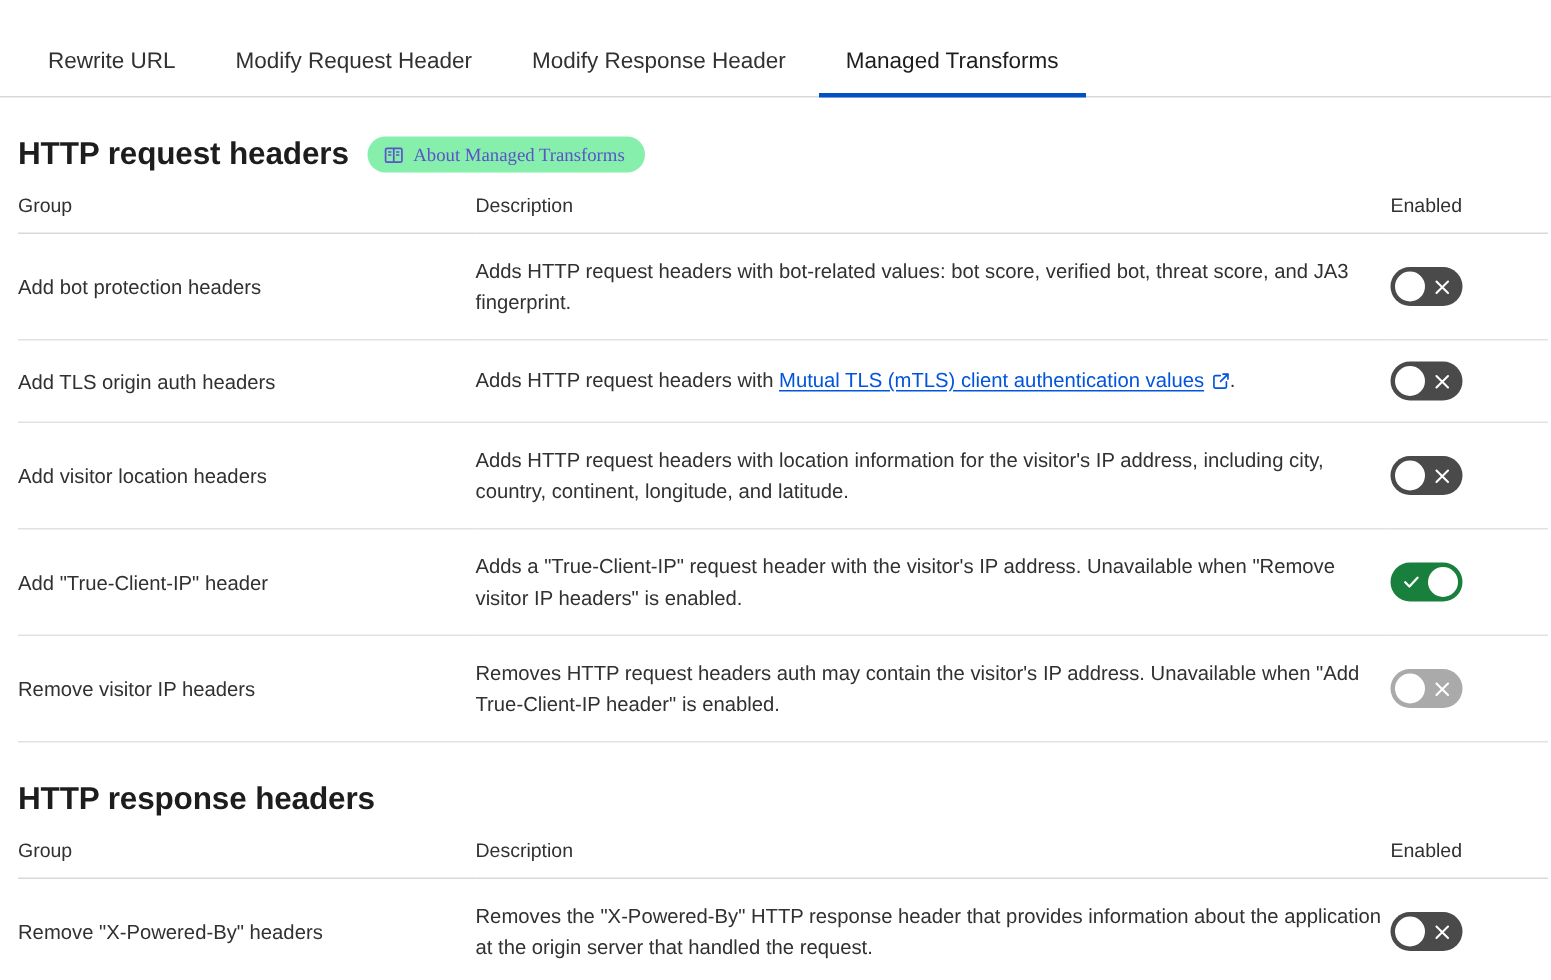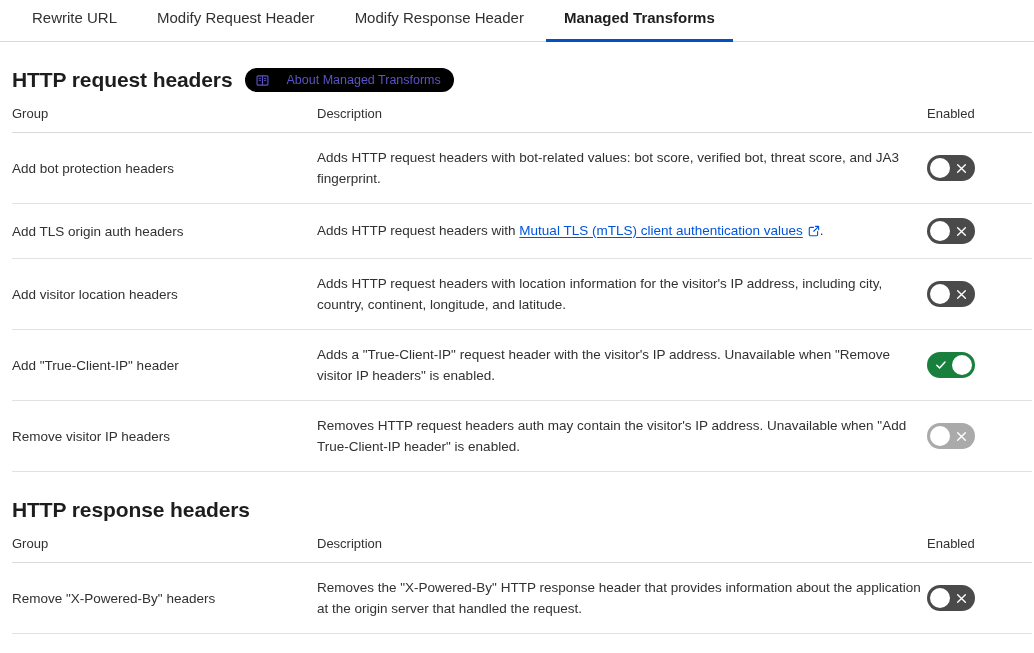--- a/index.html
+++ b/index.html
@@ -8,39 +8,39 @@
     width: 1034px; height: 653px;
     background: #ffffff;
     font-family: "Liberation Sans", sans-serif;
     color: #313131;
     overflow: hidden;
   }
 
   
   .tabbar {
     position: relative;
-    height: 42px;
+    height: 65px;
     display: flex;
     align-items: flex-end;
     padding-left: 14px;
     border-bottom: 1px solid #d9d9d9;
   }
   .tab {
     font-size: 15px;
     color: #313131;
     padding: 0 18px 14px 18px;
     margin-right: 4px;
     position: relative;
     cursor: pointer;
     white-space: nowrap;
     line-height: 18px;
   }
   .tab.active {
     color: #1d1d1d;
-    font-weight: 700;
+    font-weight: 400;
   }
   .tab.active::after {
     content: "";
     position: absolute;
     left: 0; right: 0; bottom: -1px;
     height: 3px;
     background: #0051c3;
   }
 
   
@@ -54,28 +54,29 @@
   }
   .section-title {
     font-size: 21px;
     font-weight: 700;
     color: #1d1d1d;
     letter-spacing: -0.1px;
   }
   .about-badge {
     display: inline-flex;
     align-items: center;
-    gap: 18px;
-    background: #000000;
+    gap: 7px;
+    background: #86efac;
     color: #5b53c9;
     border-radius: 999px;
     padding: 5px 13px 5px 11px;
     font-size: 12.5px;
     cursor: pointer;
     line-height: 14px;
+    font-family: Liberation Serif, serif;
   }
   .about-badge svg { display: block; }
 
   
   table.mt {
     width: 100%;
     border-collapse: collapse;
     table-layout: fixed;
   }
   table.mt th {

